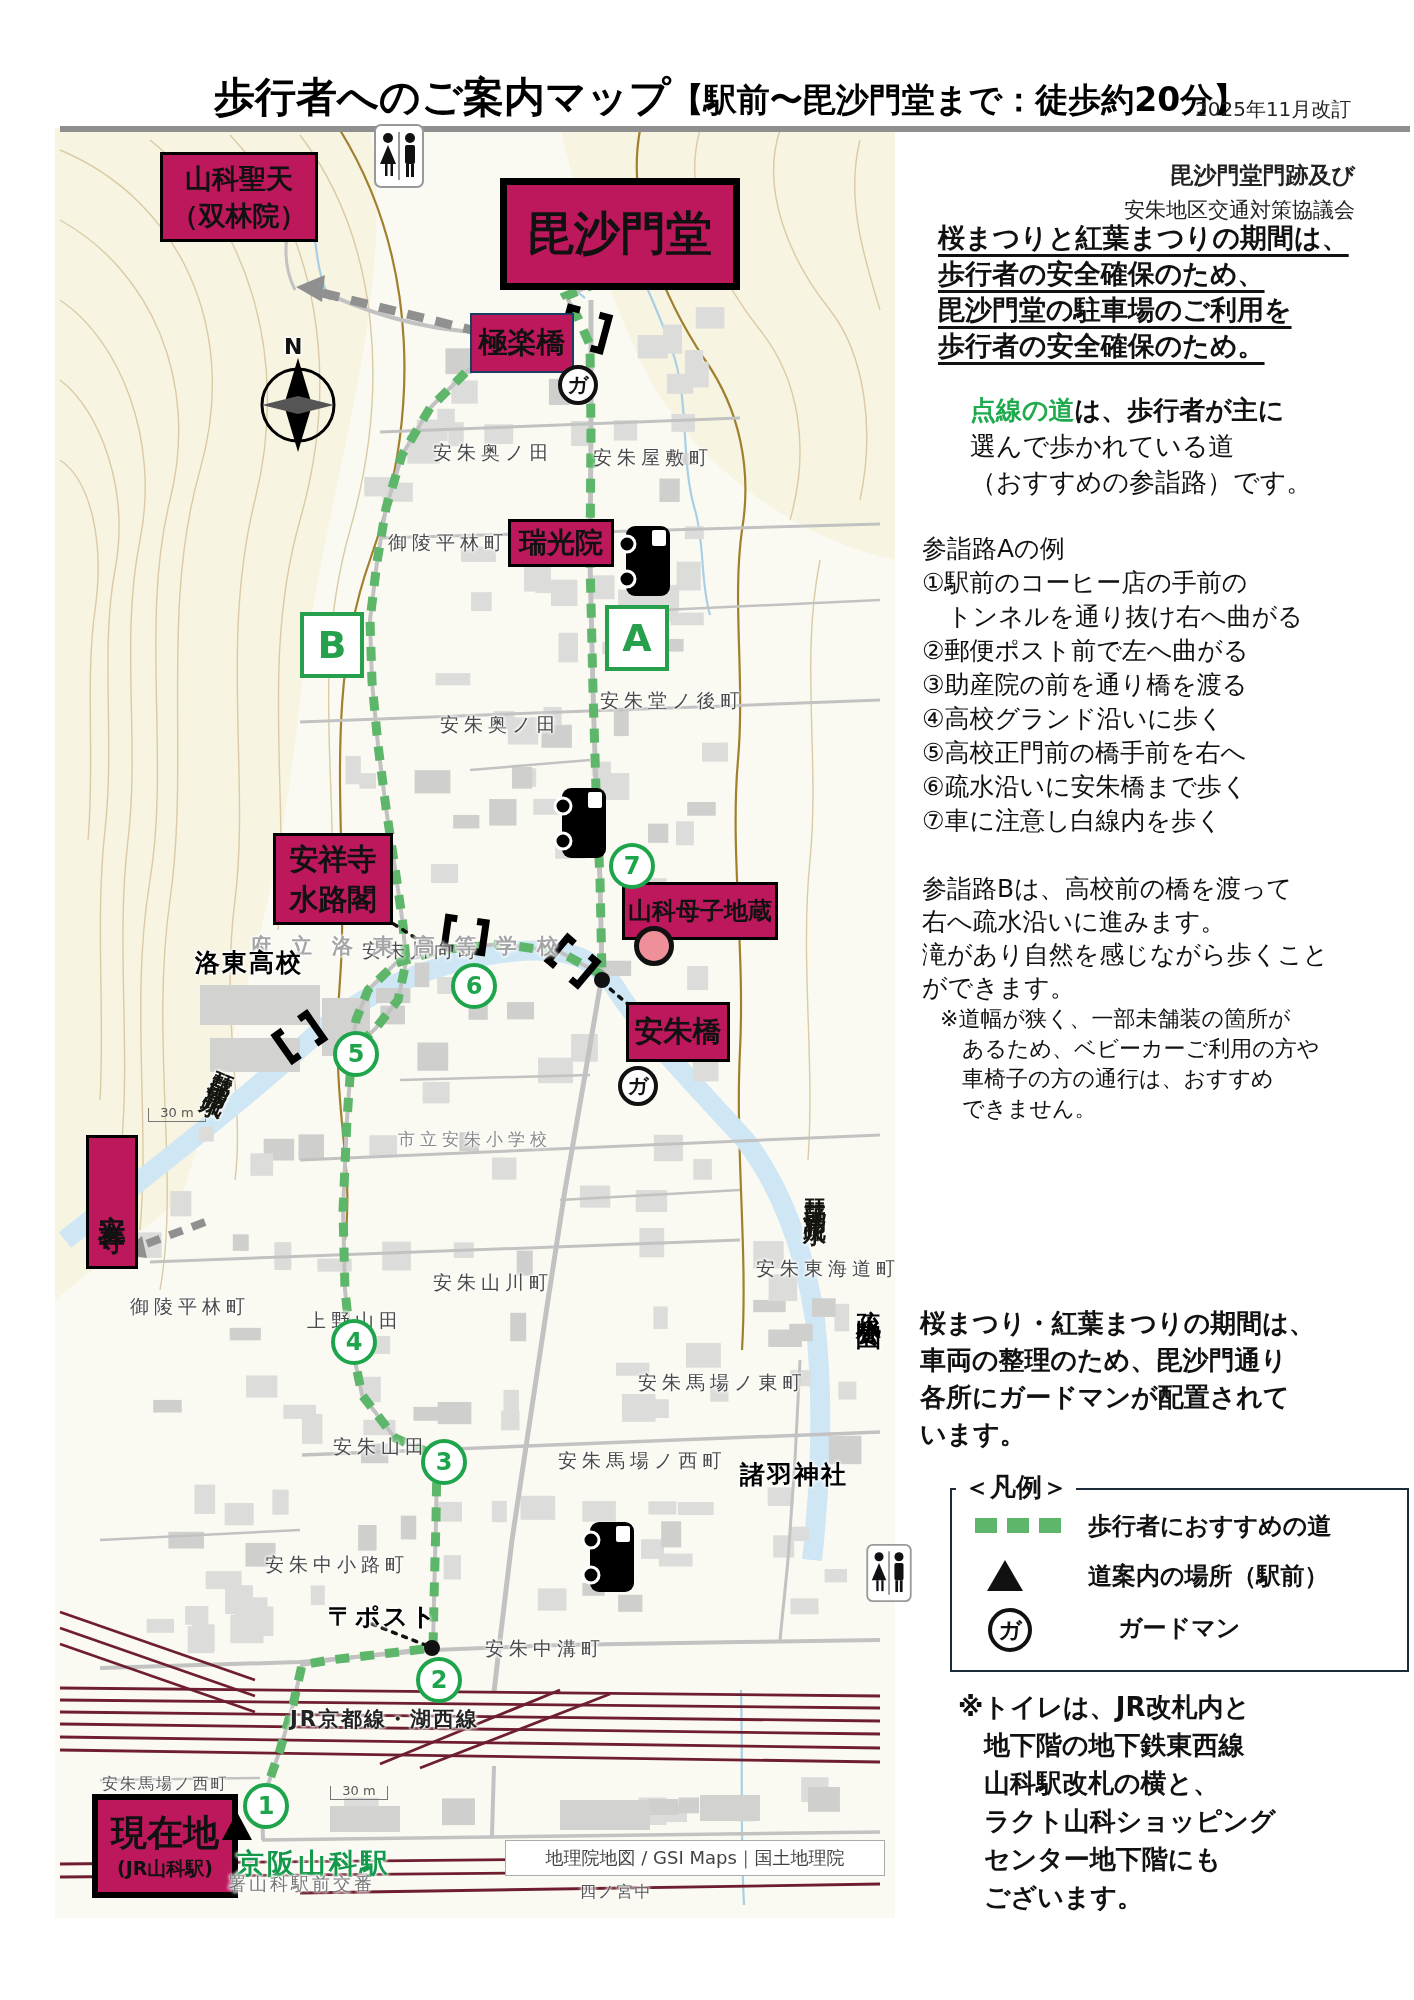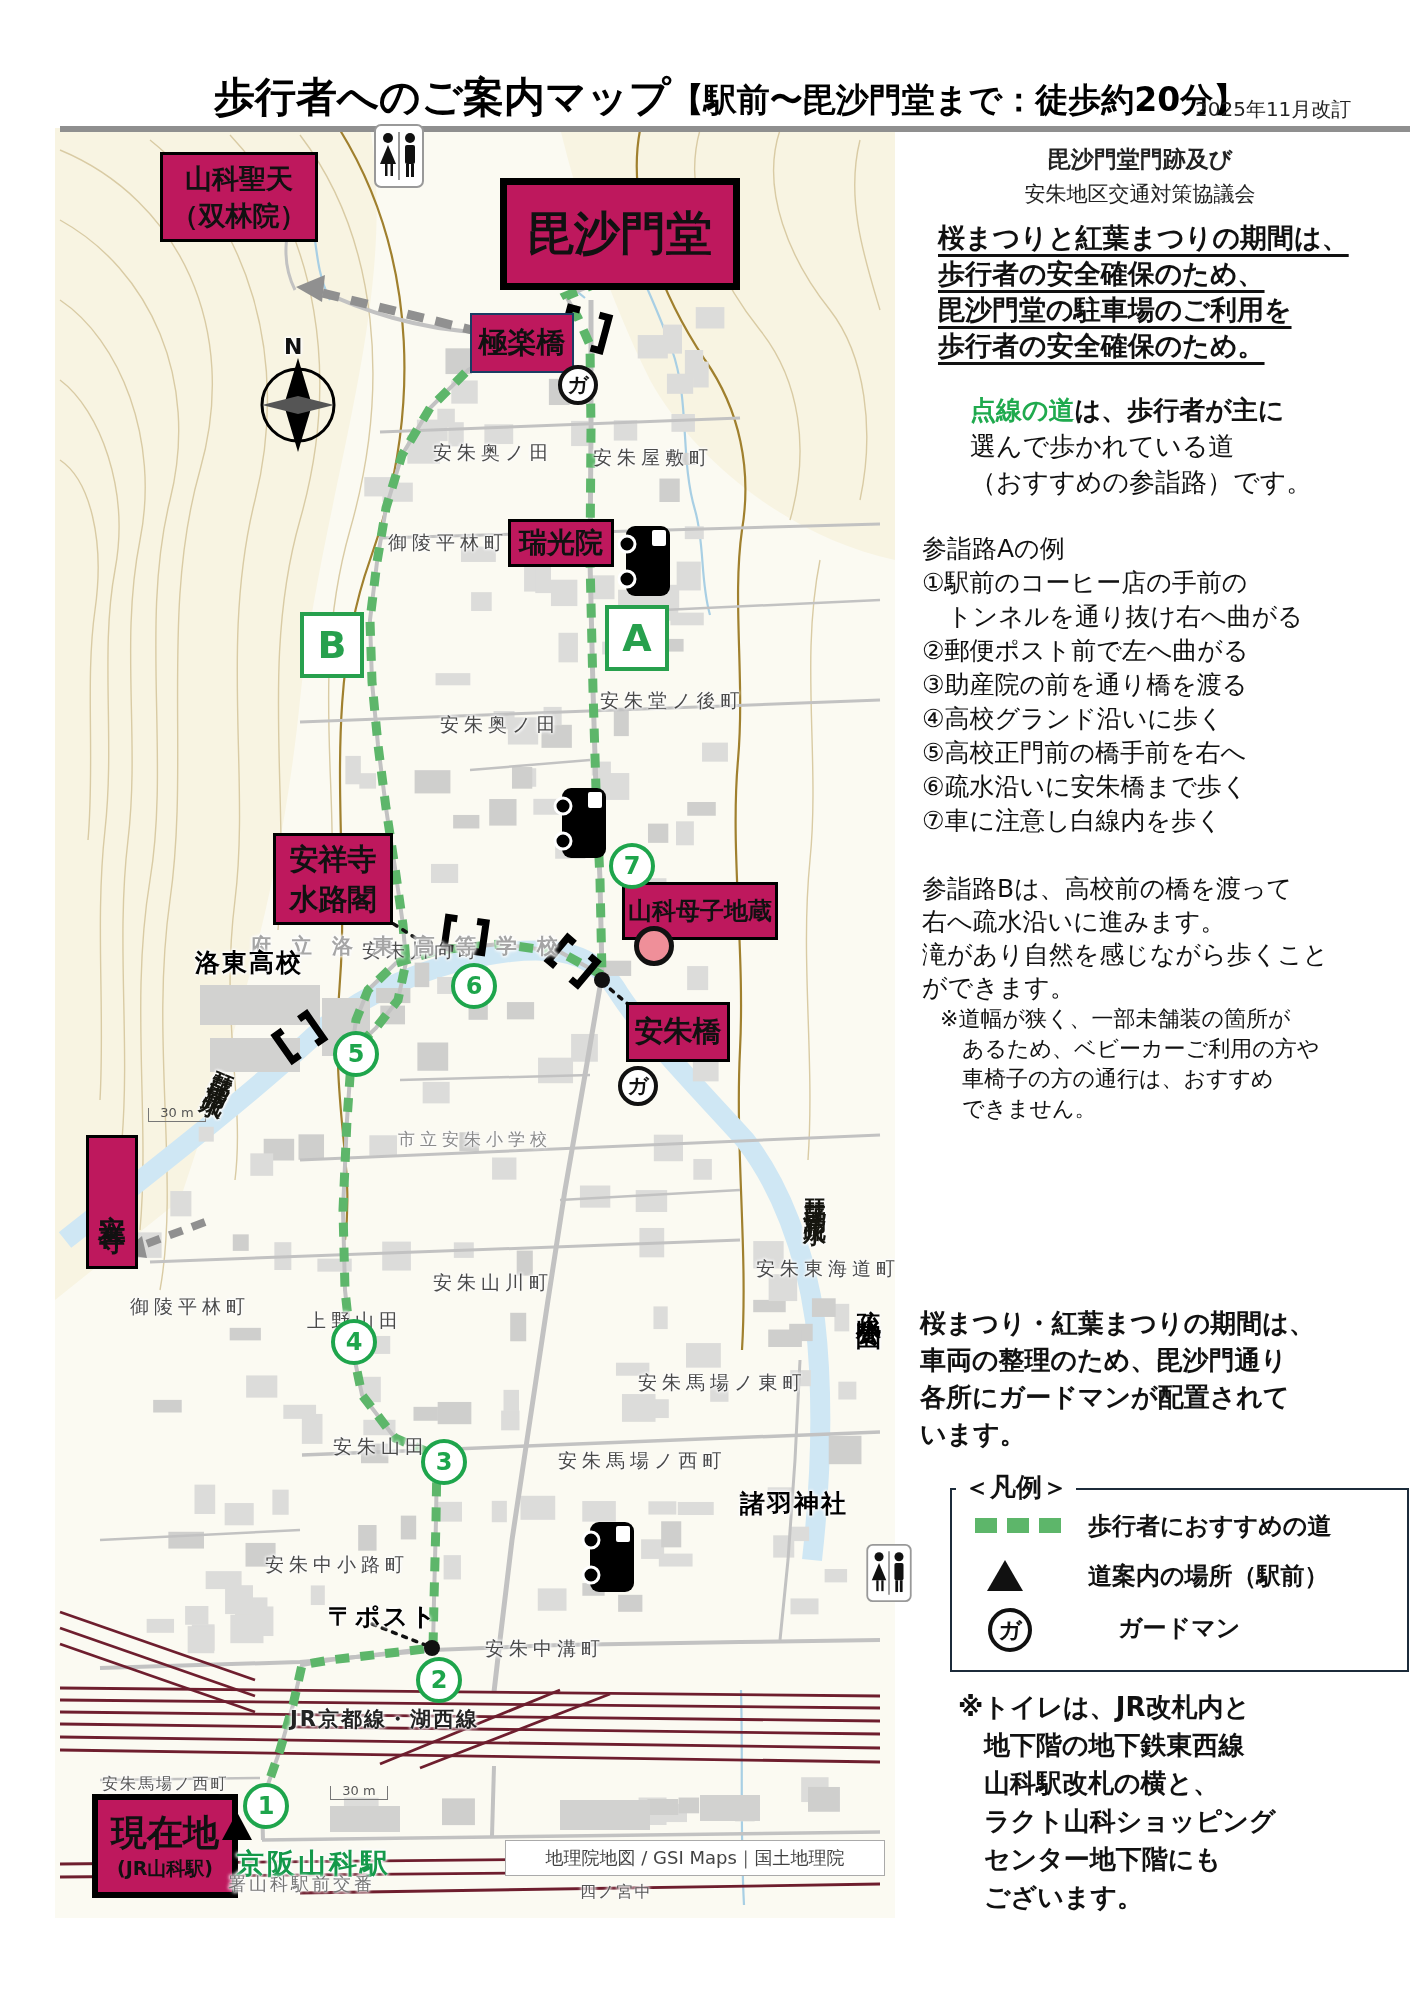--- a/index.html
+++ b/index.html
@@ -4,21 +4,21 @@
 <style>
   html,body{margin:0;padding:0;background:#fff;}
   #page{position:relative;width:1414px;height:2000px;background:#ffffff;overflow:hidden;
         font-family:"DejaVu Sans","Liberation Sans",sans-serif;color:#111;}
   .abs{position:absolute;}
   
   #title{left:214px;top:70px;font-weight:bold;font-size:41px;white-space:nowrap;color:#000;}
   #title .sub{font-size:33px;}
   #revision{left:1195px;top:96px;font-size:20px;color:#222;}
   #rule{left:60px;top:126px;width:1350px;height:6px;background:#8f8f8f;}
-  .orgline{left:925px;width:430px;text-align:center;color:#222;}
+  .orgline{left:925px;width:430px;text-align:right;color:#222;margin-top:16px;}
   #notice{left:938px;top:220px;font-size:27px;font-weight:bold;}
   #notice div{text-decoration:underline;text-underline-offset:7px;text-decoration-thickness:2.5px;}
   #dotted{left:970px;top:392px;font-size:26px;line-height:36px;white-space:pre;}
   #dotted .lead{color:#1faa4e;font-weight:bold;}
   #routeA{left:922px;top:532px;font-size:25px;line-height:34px;white-space:pre;}
   #routeB{left:922px;top:872px;font-size:25px;line-height:33px;white-space:pre;}
   #walknote{left:940px;top:1004px;font-size:22px;line-height:30px;white-space:pre;color:#111;}
   #guard{left:920px;top:1305px;font-size:26px;font-weight:bold;line-height:37px;white-space:pre;}
   #legendbox{left:950px;top:1488px;width:455px;height:180px;border:2.5px solid #1c2b3a;background:#fff;}
   #legendtitle{left:956px;top:1470px;background:#fff;padding:0 8px;font-size:26px;font-weight:bold;}
@@ -506,21 +506,21 @@
       <div class="town halo" style="left: 600px; top: 668px;">安朱堂ノ後町</div>
       <div class="town halo" style="left: 440px; top: 692px;">安朱奥ノ田</div>
       <div class="town halo" style="left: 362px; top: 918px;">安朱川向町</div>
       <div class="school halo" style="left: 250px; top: 932px;">府立洛東高等学校</div>
       <div class="place halo" style="left: 195px; top: 946px;">洛東高校</div>
       <div class="school2 halo" style="left: 398px; top: 1128px;">市立安朱小学校</div>
       <div class="town halo" style="left: 433px; top: 1250px;">安朱山川町</div>
       <div class="town halo" style="left: 756px; top: 1236px;">安朱東海道町</div>
       <div class="town halo" style="left: 638px; top: 1350px;">安朱馬場ノ東町</div>
       <div class="town halo" style="left: 558px; top: 1428px;">安朱馬場ノ西町</div>
-      <div class="place halo" style="left: 740px; top: 1458px; margin-top: 29px;">諸羽神社</div>
+      <div class="place halo" style="left: 740px; top: 1458px;">諸羽神社</div>
       <div class="town halo" style="left: 307px; top: 1288px;">上野山田</div>
       <div class="town halo" style="left: 130px; top: 1274px;">御陵平林町</div>
       <div class="town halo" style="left: 333px; top: 1414px;">安朱山田</div>
       <div class="town halo" style="left: 265px; top: 1532px;">安朱中小路町</div>
       <div class="town halo" style="left: 485px; top: 1616px;">安朱中溝町</div>
       <div class="smalltown halo" style="left: 102px; top: 1774px;">安朱馬場ノ西町</div>
       <div class="smalltown halo" style="left: 580px; top: 1882px;">四ノ宮中</div>
       <div class="police halo" style="left: 228px; top: 1872px;">署山科駅前交番</div>
       <div class="canaltext halo" style="left: 212px; top: 1056px; transform: rotate(22deg);">琵琶湖疏水</div>
       <div class="canaltext halo" style="left: 800px; top: 1180px;">琵琶湖疏水</div>

